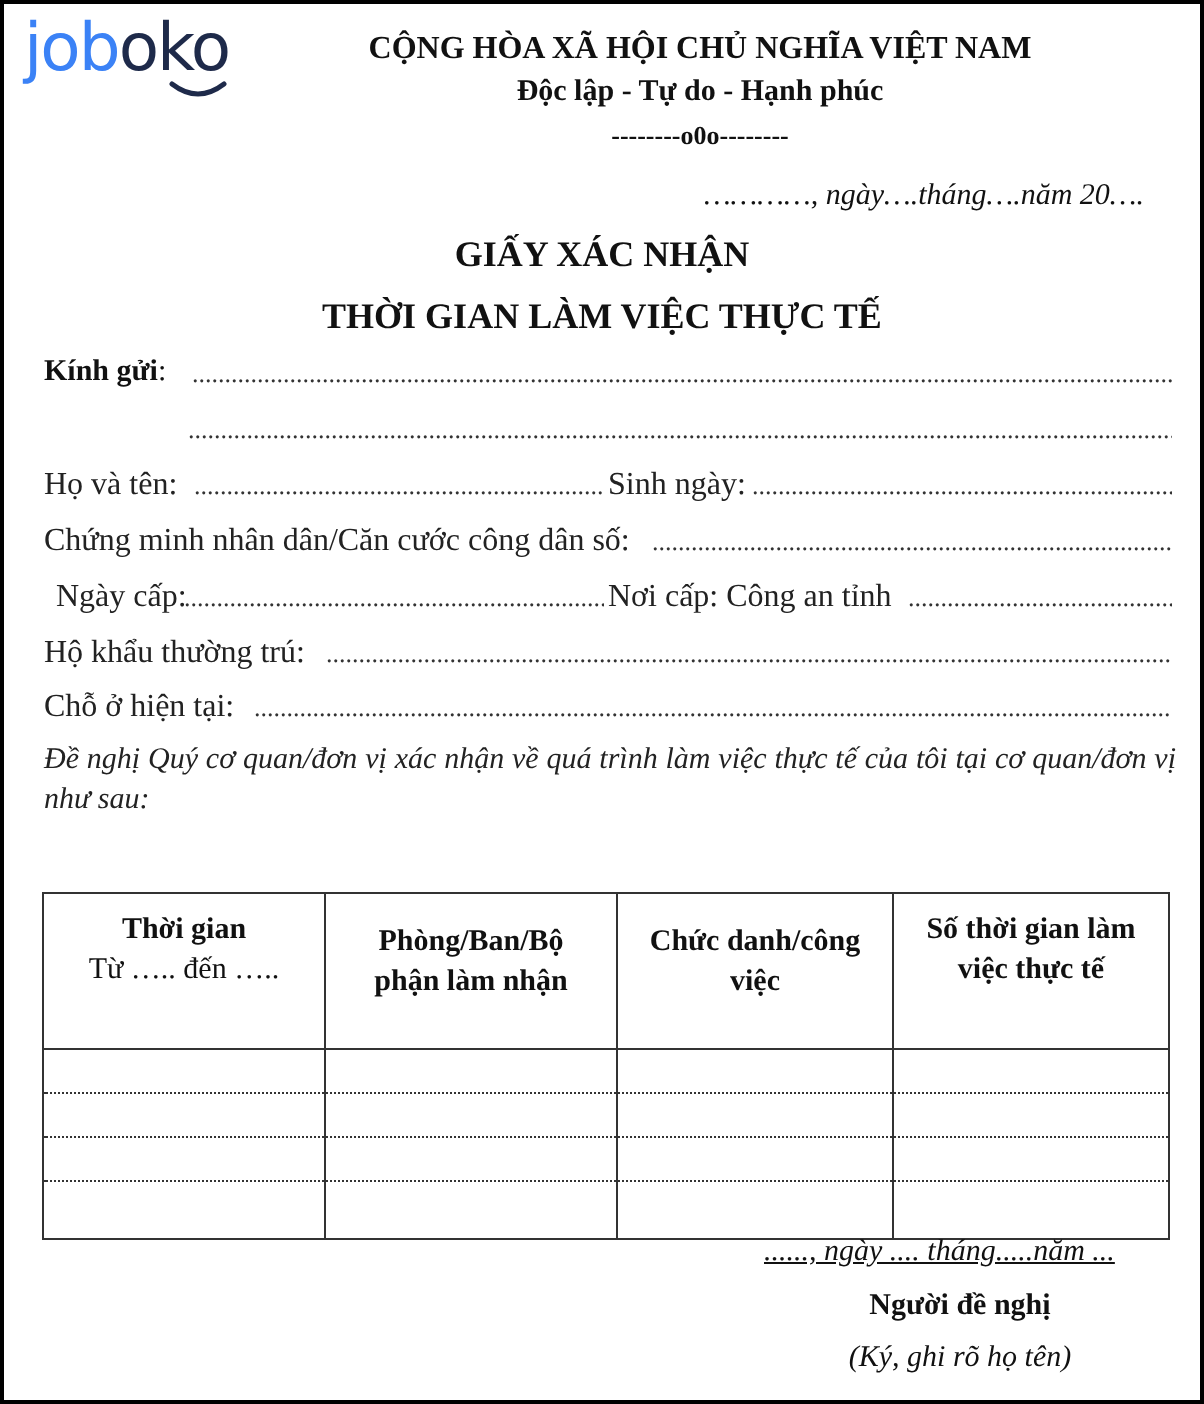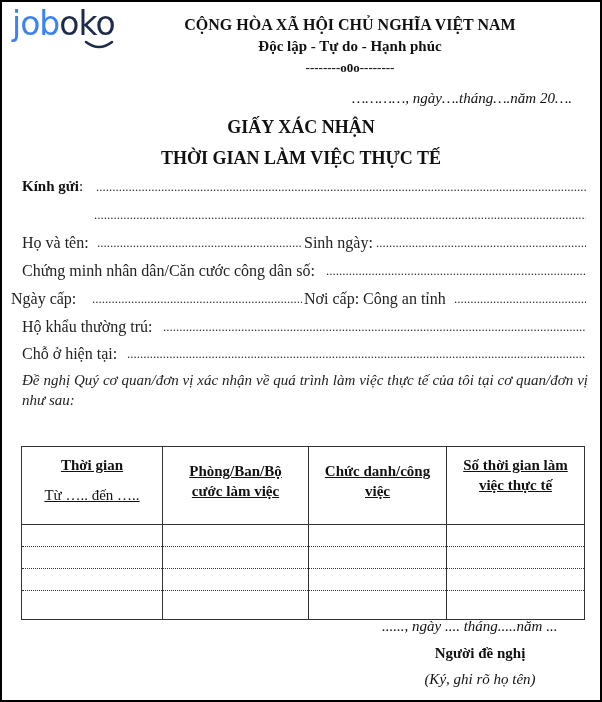--- a/index.html
+++ b/index.html
@@ -15,21 +15,21 @@
   .logo-smile { position:absolute; left:72px; top:32px; width:30px; height:10px; }
   .abs { position:absolute; white-space:nowrap; }
   .center { text-align:center; }
   .b16 { font-weight:bold; font-size:16px; }
   .n15 { font-size:15px; }
   .lbl { font-size:16px; color:#222; }
   .dots { overflow:hidden; white-space:nowrap; color:#333; font-size:13px; letter-spacing:0; }
   .it { font-style:italic; }
   table.grid { position:absolute; left:21px; top:446px; width:563px; border-collapse:collapse;
                table-layout:fixed; }
-  table.grid th, table.grid td { border:1.5px solid #333; padding:0;text-decoration:underline; }
+  table.grid th, table.grid td { border:1.5px solid #333; padding:0; }
   table.grid th { height:63px; font-size:15px; font-weight:bold; vertical-align:top;
                   text-align:center; line-height:20px; padding-top:8px; }
   table.grid td { height:94px; position:relative; }
   .sub { font-weight:normal; display:block; }
   .dotrow { position:absolute; left:0; right:0; border-top:1px dotted #333; height:0; }
 </style>
 </head>
 <body>
 
 <div class="frame"></div>
@@ -54,21 +54,21 @@
 <div class="abs dots" style="left:94px;top:207px;width:492px;">......................................................................................................................................................................................................................</div>
 
 <div class="abs lbl" style="left:22px;top:234px;">Họ và tên:</div>
 <div class="abs dots" style="left:97px;top:235px;width:205px;">......................................................................................................................................................................................................................</div>
 <div class="abs lbl" style="left:304px;top:234px;">Sinh ngày:</div>
 <div class="abs dots" style="left:376px;top:235px;width:210px;">......................................................................................................................................................................................................................</div>
 
 <div class="abs lbl" style="left:22px;top:262px;">Chứng minh nhân dân/Căn cước công dân số:</div>
 <div class="abs dots" style="left:326px;top:263px;width:260px;">......................................................................................................................................................................................................................</div>
 
-<div class="abs lbl" style="left:11px;top:290px;">Ngày cấp:</div>
+<div class="abs lbl" style="left:28px;top:290px;">Ngày cấp:</div>
 <div class="abs dots" style="left:92px;top:291px;width:210px;">......................................................................................................................................................................................................................</div>
 <div class="abs lbl" style="left:304px;top:290px;">Nơi cấp: Công an tỉnh</div>
 <div class="abs dots" style="left:454px;top:291px;width:132px;">......................................................................................................................................................................................................................</div>
 
 <div class="abs lbl" style="left:22px;top:318px;">Hộ khẩu thường trú:</div>
 <div class="abs dots" style="left:163px;top:319px;width:423px;">......................................................................................................................................................................................................................</div>
 
 <div class="abs lbl" style="left:22px;top:345px;">Chỗ ở hiện tại:</div>
 <div class="abs dots" style="left:127px;top:346px;width:459px;">......................................................................................................................................................................................................................</div>
 
@@ -76,22 +76,22 @@
 
 <table class="grid">
   <colgroup>
       <col style="width:141px">
       <col style="width:146px">
       <col style="width:138px">
       <col style="width:138px">
     </colgroup>
   <tbody>
       <tr>
-    <th><span>Thời gian</span><span class="sub" style="margin-top:10px">Từ …..  đến …..</span></th>
-    <th style="padding-top:14px"><span>Phòng/Ban/Bộ</span><br><span>cước làm việc</span></th>
+    <th><span>Thời gian</span><span class="sub" style="margin-top:0">Từ …..  đến …..</span></th>
+    <th style="padding-top:14px"><span>Phòng/Ban/Bộ</span><br><span>phận làm nhận</span></th>
     <th style="padding-top:14px"><span>Chức danh/công</span><br><span>việc</span></th>
     <th><span>Số thời gian làm</span><br><span>việc thực tế</span></th>
   </tr>
   <tr>
     <td>
           <div class="dotrow" style="top:21px"></div>
           <div class="dotrow" style="top:43px"></div>
           <div class="dotrow" style="top:65px"></div>
         </td>
     <td>
@@ -106,15 +106,15 @@
         </td>
     <td>
           <div class="dotrow" style="top:21px"></div>
           <div class="dotrow" style="top:43px"></div>
           <div class="dotrow" style="top:65px"></div>
         </td>
   </tr>
 </tbody>
   </table>
 
-<div class="abs it n15" style="left:382px;top:618px;">......, ngày .... tháng.....năm ...</div>
+<div class="abs it n15" style="left:382px;top:618px;text-decoration:underline;">......, ngày .... tháng.....năm ...</div>
 <div class="abs center" style="left:380px;width:200px;top:645px;font-size:15px;font-weight:bold;">Người đề nghị</div>
 <div class="abs center it" style="left:380px;width:200px;top:671px;font-size:15px;">(Ký, ghi rõ họ tên)</div>
 
 </body></html>

